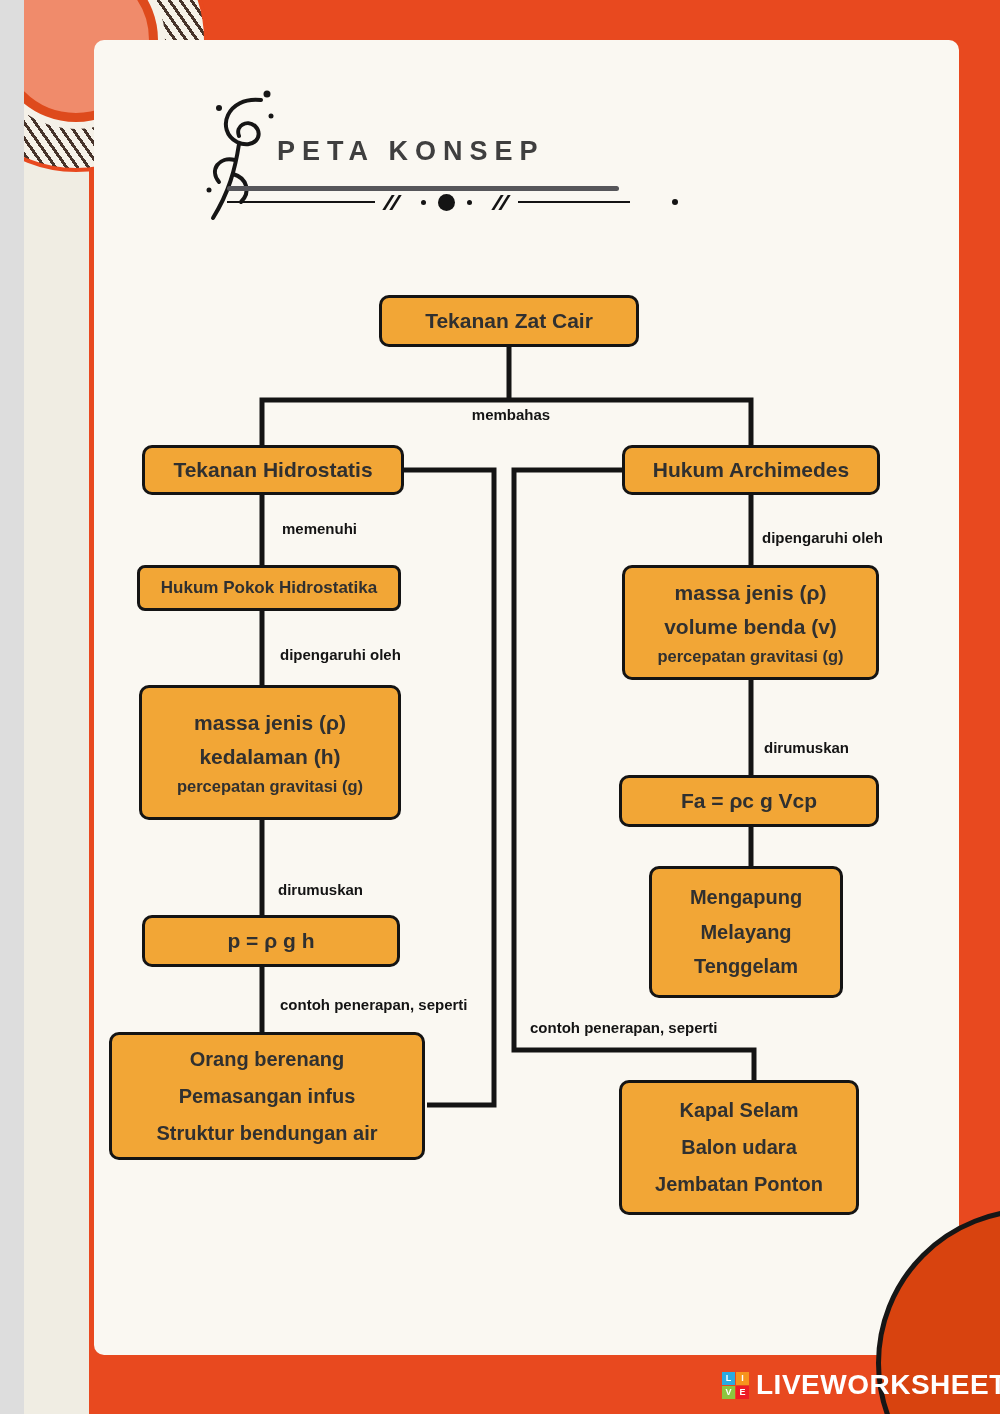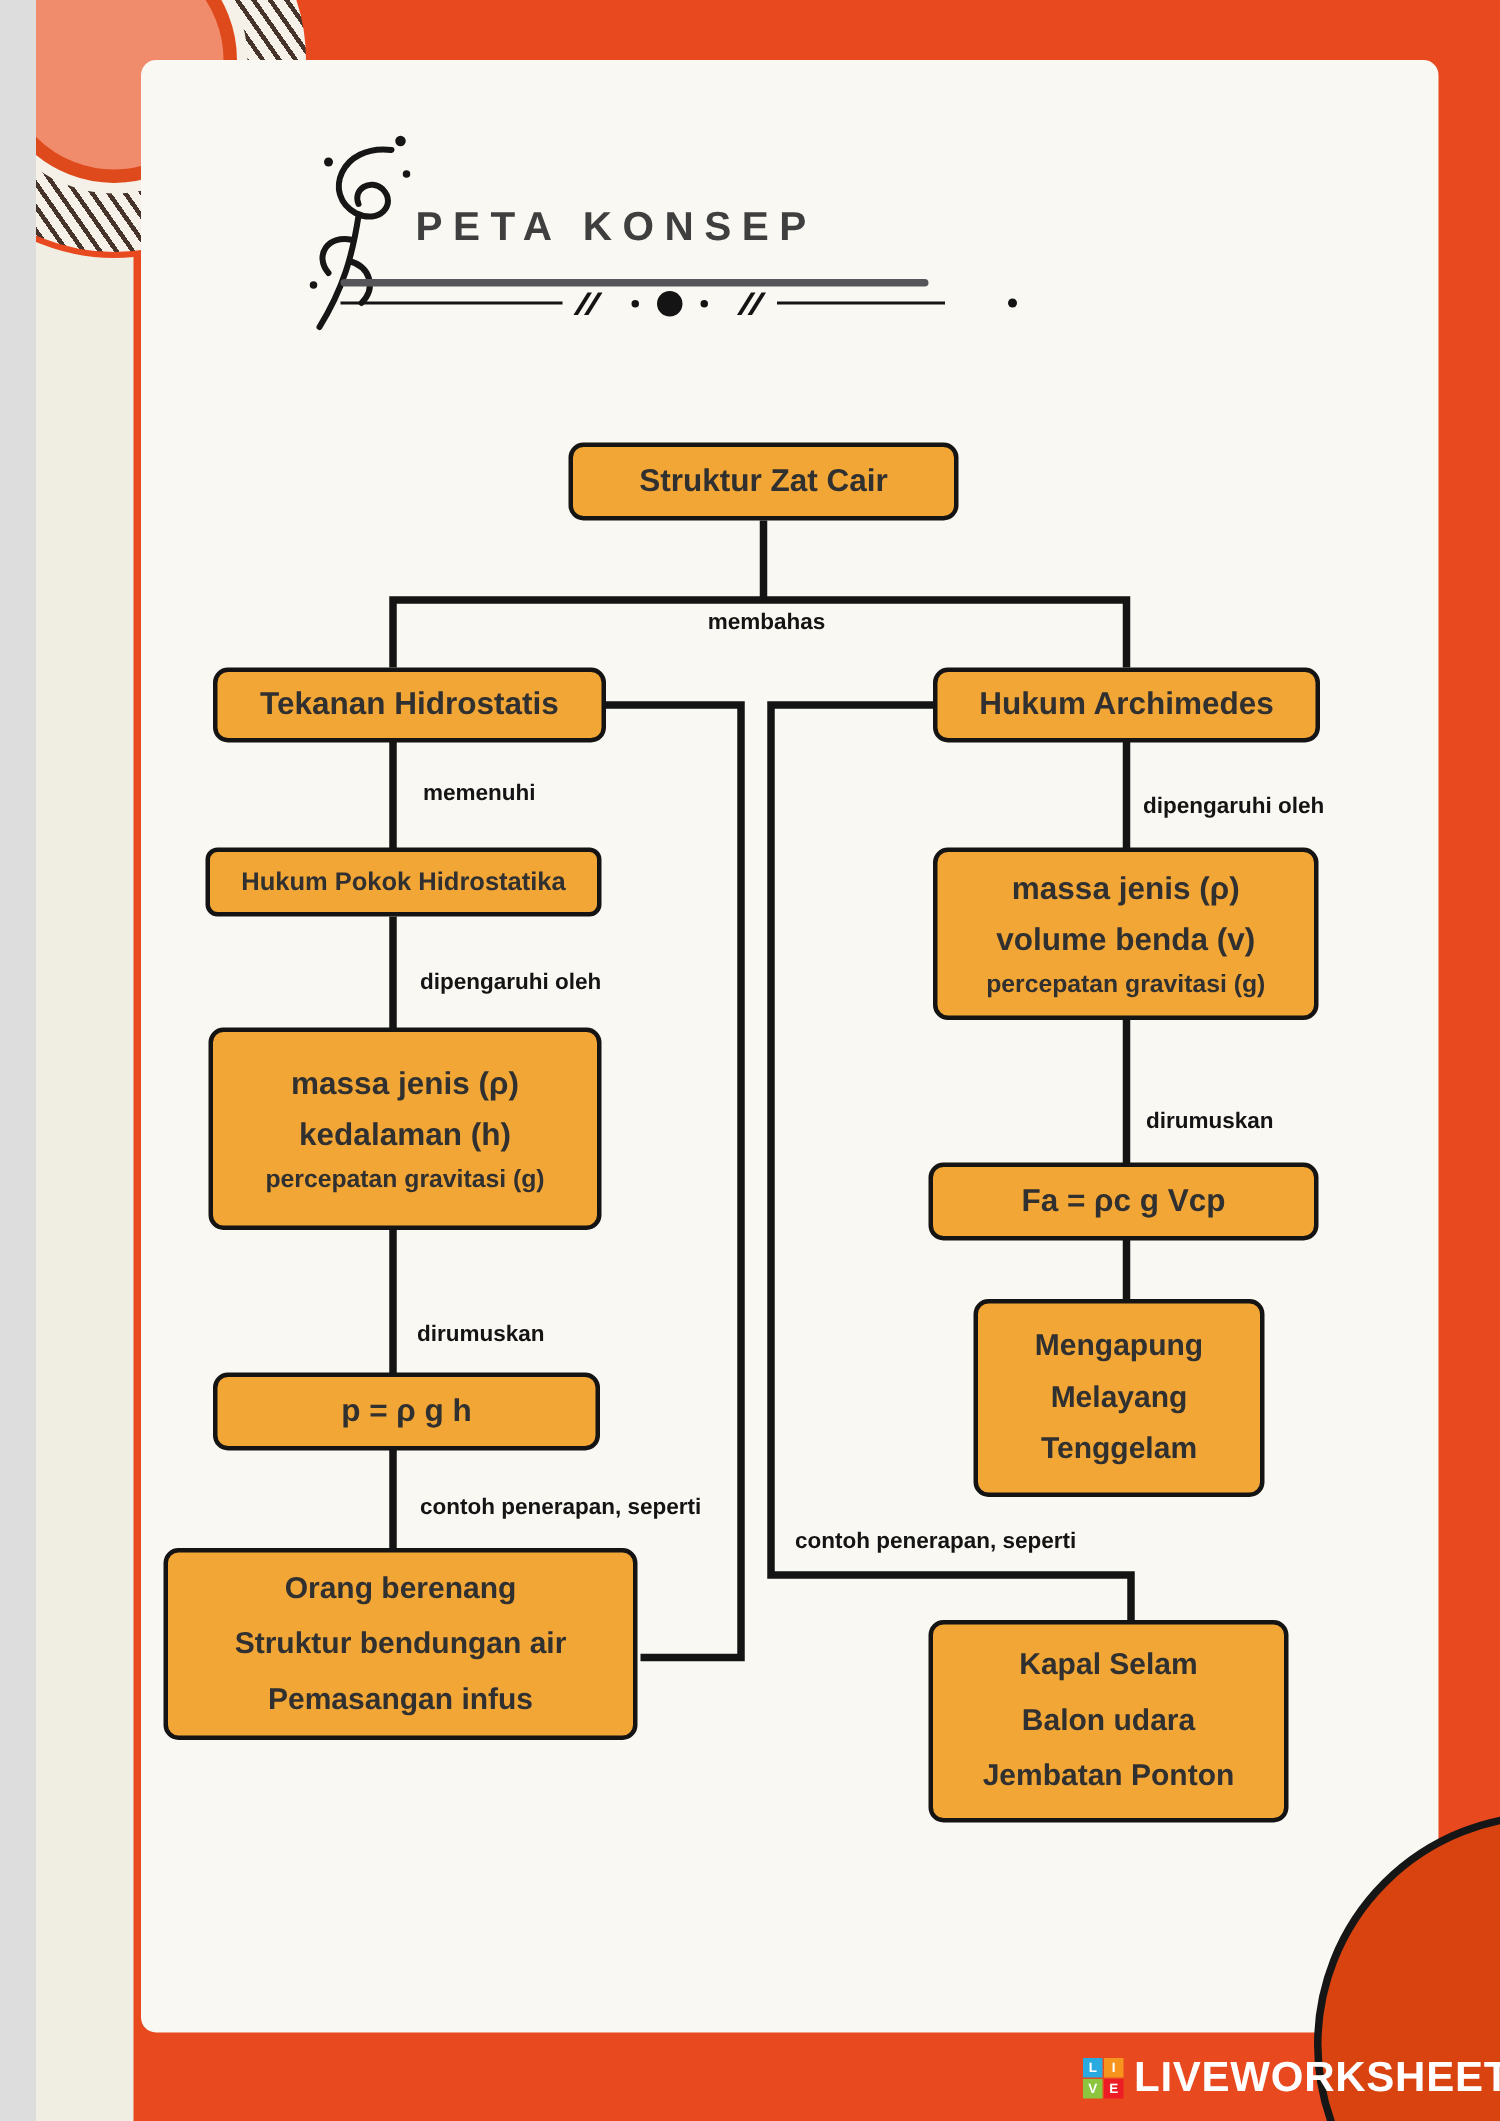--- a/index.html
+++ b/index.html
@@ -107,21 +107,21 @@
       <div class="ddot" style="width:5px;height:5px;margin-left:24px"></div>
       <div class="ddot" style="width:17px;height:17px;margin-left:12px"></div>
       <div class="ddot" style="width:5px;height:5px;margin-left:12px"></div>
       <div class="dslash" style="margin-left:24px"></div>
       <div class="dslash" style="margin-left:4px"></div>
       <div class="dline" style="width:112px;margin-left:12px"></div>
       <div class="ddot" style="width:6px;height:6px;margin-left:42px"></div>
     </div>
 
     <div class="box" style="left:285px;top:255px;width:260px;height:52px">
-      <span class="l21">Struktur Zat Cair</span>
+      <span class="l21">Tekanan Zat Cair</span>
     </div>
     <div class="edge" style="left:352px;top:366px;width:130px;text-align:center">membahas</div>
 
     <div class="box" style="left:48px;top:405px;width:262px;height:50px">
       <span class="l21">Tekanan Hidrostatis</span>
     </div>
     <div class="edge" style="left:188px;top:480px">memenuhi</div>
 
     <div class="box" style="left:43px;top:525px;width:264px;height:46px;border-radius:8px">
       <span class="l17">Hukum Pokok Hidrostatika</span>
@@ -135,22 +135,22 @@
     </div>
     <div class="edge" style="left:184px;top:841px">dirumuskan</div>
 
     <div class="box" style="left:48px;top:875px;width:258px;height:52px">
       <span class="l21">p = ρ g h</span>
     </div>
     <div class="edge" style="left:186px;top:956px">contoh penerapan, seperti</div>
 
     <div class="box" style="left:15px;top:992px;width:316px;height:128px">
       <span class="l20">Orang berenang</span>
+      <span class="l20">Pemasangan infus</span>
       <span class="l20">Struktur bendungan air</span>
-      <span class="l20">Pemasangan infus</span>
     </div>
 
     <div class="box" style="left:528px;top:405px;width:258px;height:50px">
       <span class="l21">Hukum Archimedes</span>
     </div>
     <div class="edge" style="left:668px;top:489px">dipengaruhi oleh</div>
 
     <div class="box" style="left:528px;top:525px;width:257px;height:115px">
       <span class="l21">massa jenis (ρ)</span>
       <span class="l21">volume benda (v)</span>

